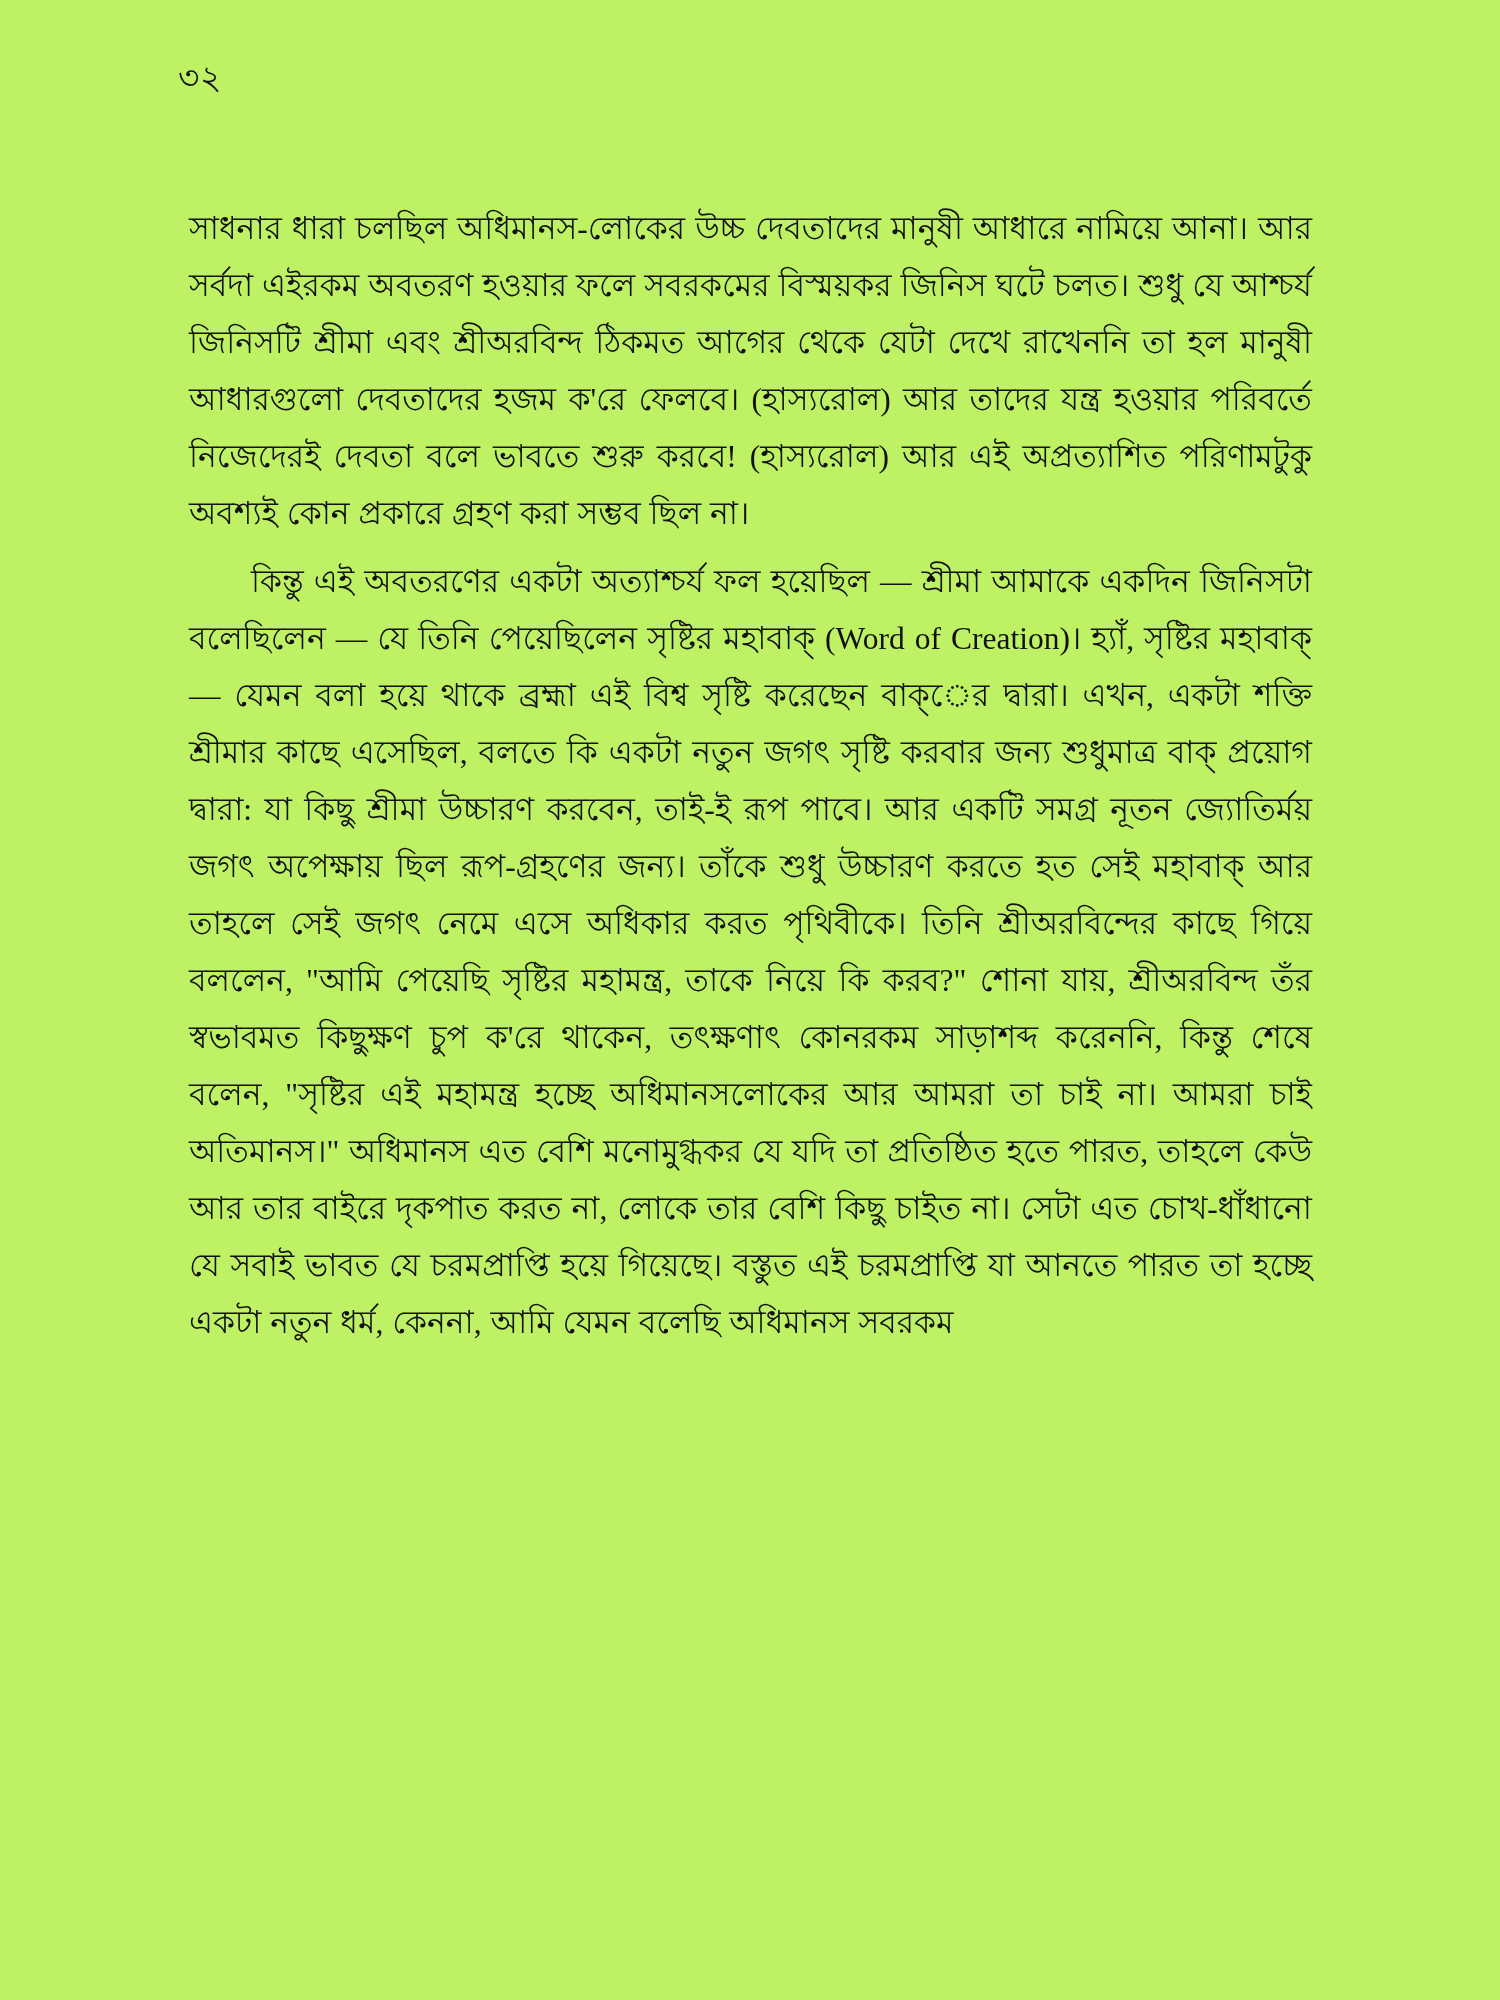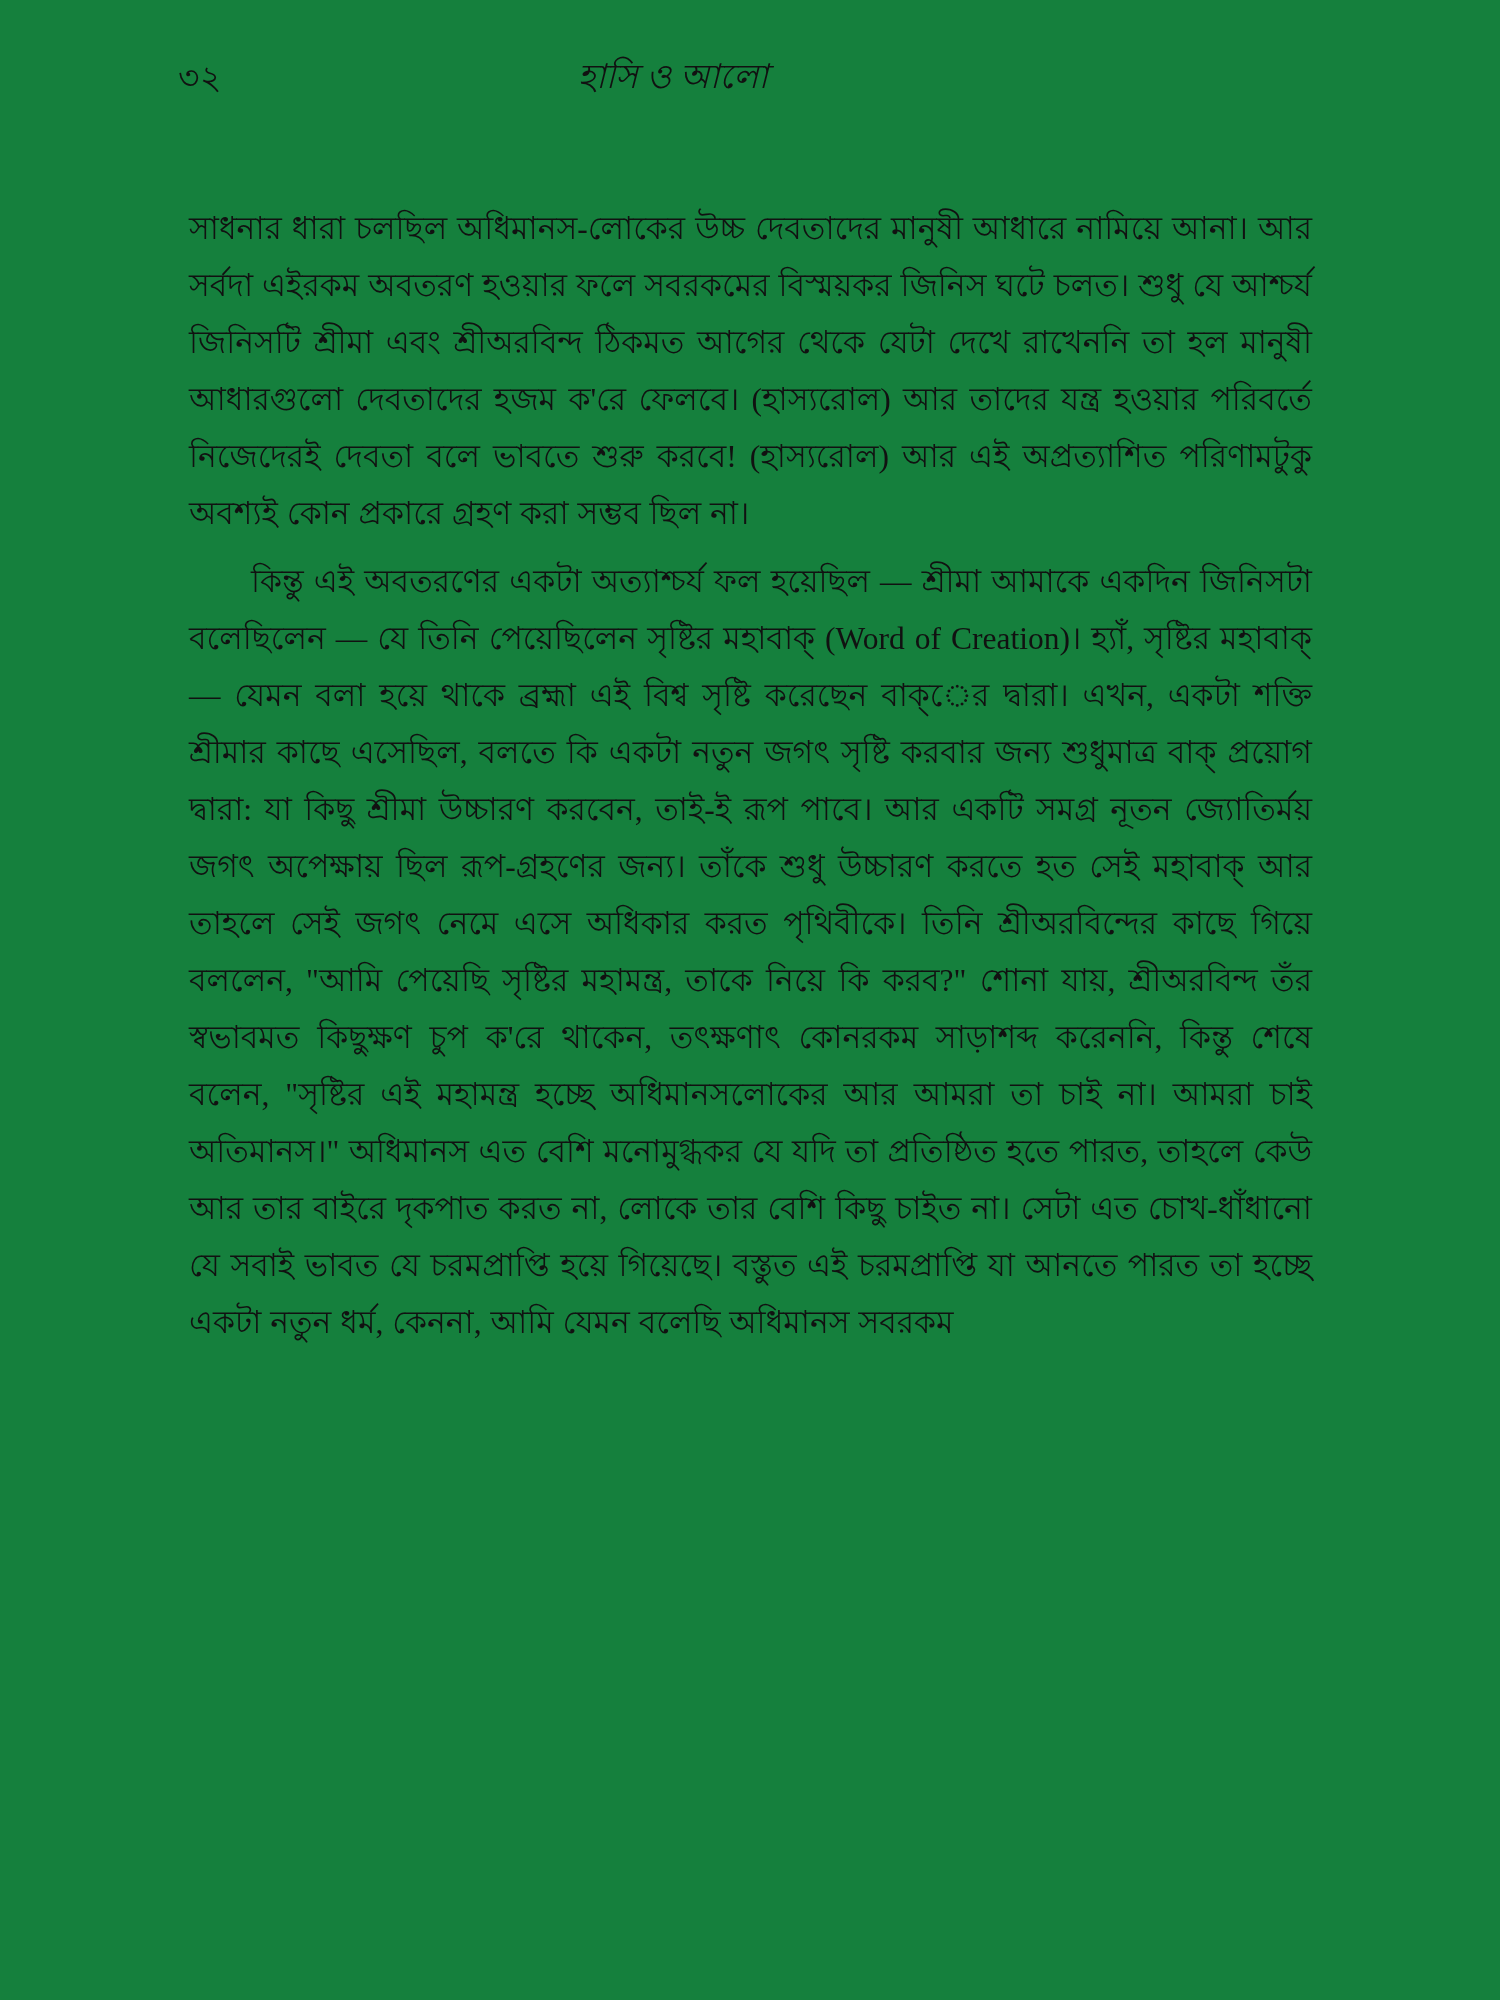--- a/index.html
+++ b/index.html
@@ -11,21 +11,21 @@
     width: 1500px;
     height: 2000px;
     font-family: "Liberation Serif", serif;
     color: #111111;
     overflow: hidden;
   }
   .page {
     position: relative;
     width: 1500px;
     height: 2000px;
-    background: #15803d;
+    background: #bef264;
     box-sizing: border-box;
   }
   .page-inner {
     position: absolute;
     left: 178px;
     top: 52px;
     width: 1160px;
   }
   .running-head {
     position: relative;
@@ -72,21 +72,20 @@
   }
 </style>
 </head>
 <body>
 
 <div class="page">
   <div class="page-inner">
 
     <div class="running-head">
       <div class="folio">৩২</div>
-      <div class="head-title">হাসি ও আলো</div>
     </div>
 
     <div class="body-text">
       <p>সাধনার ধারা চলছিল অধিমানস-লোকের উচ্চ দেবতাদের মানুষী আধারে নামিয়ে আনা। আর সর্বদা এইরকম অবতরণ হওয়ার ফলে সবরকমের বিস্ময়কর জিনিস ঘটে চলত। শুধু যে আশ্চর্য জিনিসটি শ্রীমা এবং শ্রীঅরবিন্দ ঠিকমত আগের থেকে যেটা দেখে রাখেননি তা হল মানুষী আধারগুলো দেবতাদের হজম ক'রে ফেলবে। (হাস্যরোল) আর তাদের যন্ত্র হওয়ার পরিবর্তে নিজেদেরই দেবতা বলে ভাবতে শুরু করবে! (হাস্যরোল) আর এই অপ্রত্যাশিত পরিণামটুকু অবশ্যই কোন প্রকারে গ্রহণ করা সম্ভব ছিল না।</p>
       <p class="indent">কিন্তু এই অবতরণের একটা অত্যাশ্চর্য ফল হয়েছিল — শ্রীমা আমাকে একদিন জিনিসটা বলেছিলেন — যে তিনি পেয়েছিলেন সৃষ্টির মহাবাক্ (Word of Creation)। হ্যাঁ, সৃষ্টির মহাবাক্ — যেমন বলা হয়ে থাকে ব্রহ্মা এই বিশ্ব সৃষ্টি করেছেন বাক্‌ের দ্বারা। এখন, একটা শক্তি শ্রীমার কাছে এসেছিল, বলতে কি একটা নতুন জগৎ সৃষ্টি করবার জন্য শুধুমাত্র বাক্ প্রয়োগ দ্বারা: যা কিছু শ্রীমা উচ্চারণ করবেন, তাই-ই রূপ পাবে। আর একটি সমগ্র নূতন জ্যোতির্ময় জগৎ অপেক্ষায় ছিল রূপ-গ্রহণের জন্য। তাঁকে শুধু উচ্চারণ করতে হত সেই মহাবাক্ আর তাহলে সেই জগৎ নেমে এসে অধিকার করত পৃথিবীকে। তিনি শ্রীঅরবিন্দের কাছে গিয়ে বললেন, "আমি পেয়েছি সৃষ্টির মহামন্ত্র, তাকে নিয়ে কি করব?" শোনা যায়, শ্রীঅরবিন্দ তঁর স্বভাবমত কিছুক্ষণ চুপ ক'রে থাকেন, তৎক্ষণাৎ কোনরকম সাড়াশব্দ করেননি, কিন্তু শেষে বলেন, "সৃষ্টির এই মহামন্ত্র হচ্ছে অধিমানসলোকের আর আমরা তা চাই না। আমরা চাই অতিমানস।" অধিমানস এত বেশি মনোমুগ্ধকর যে যদি তা প্রতিষ্ঠিত হতে পারত, তাহলে কেউ আর তার বাইরে দৃকপাত করত না, লোকে তার বেশি কিছু চাইত না। সেটা এত চোখ-ধাঁধানো যে সবাই ভাবত যে চরমপ্রাপ্তি হয়ে গিয়েছে। বস্তুত এই চরমপ্রাপ্তি যা আনতে পারত তা হচ্ছে একটা নতুন ধর্ম, কেননা, আমি যেমন বলেছি অধিমানস সবরকম</p>
     </div>
 
   </div>
 </div>
 

